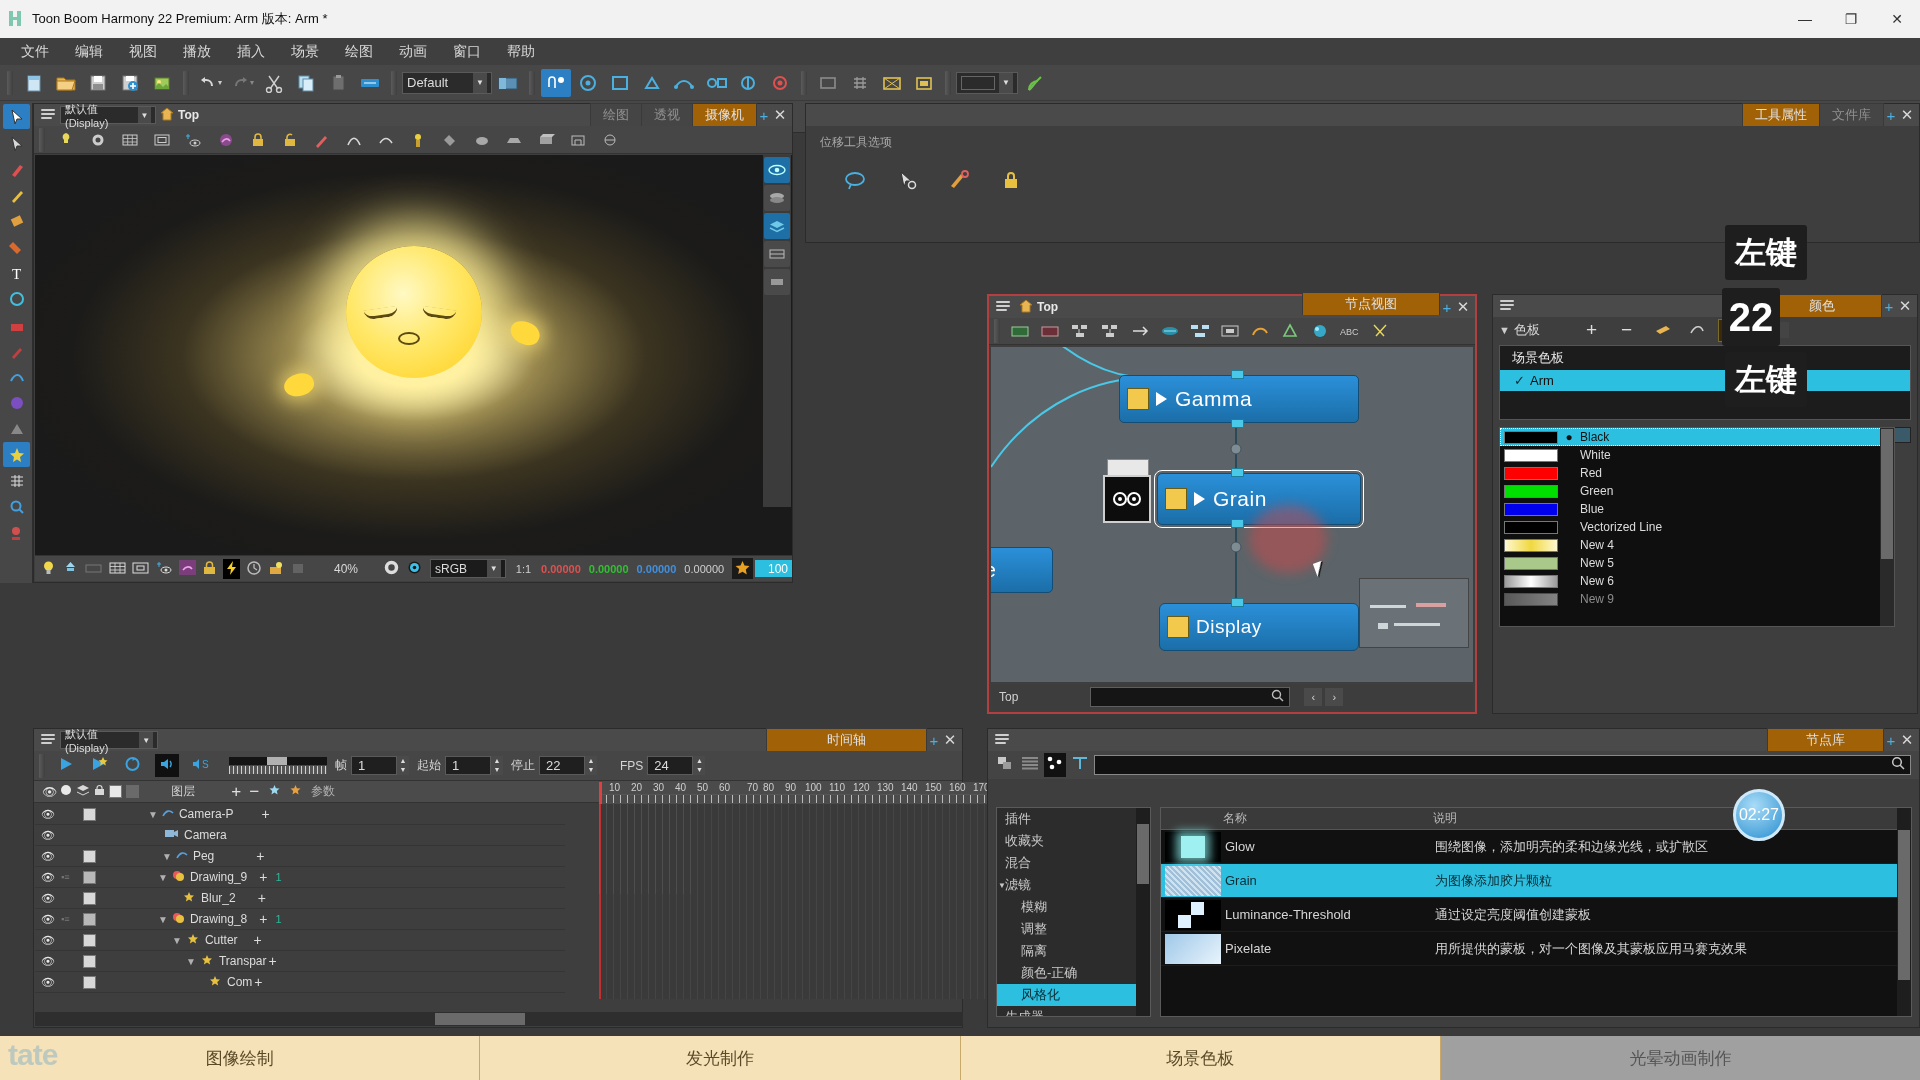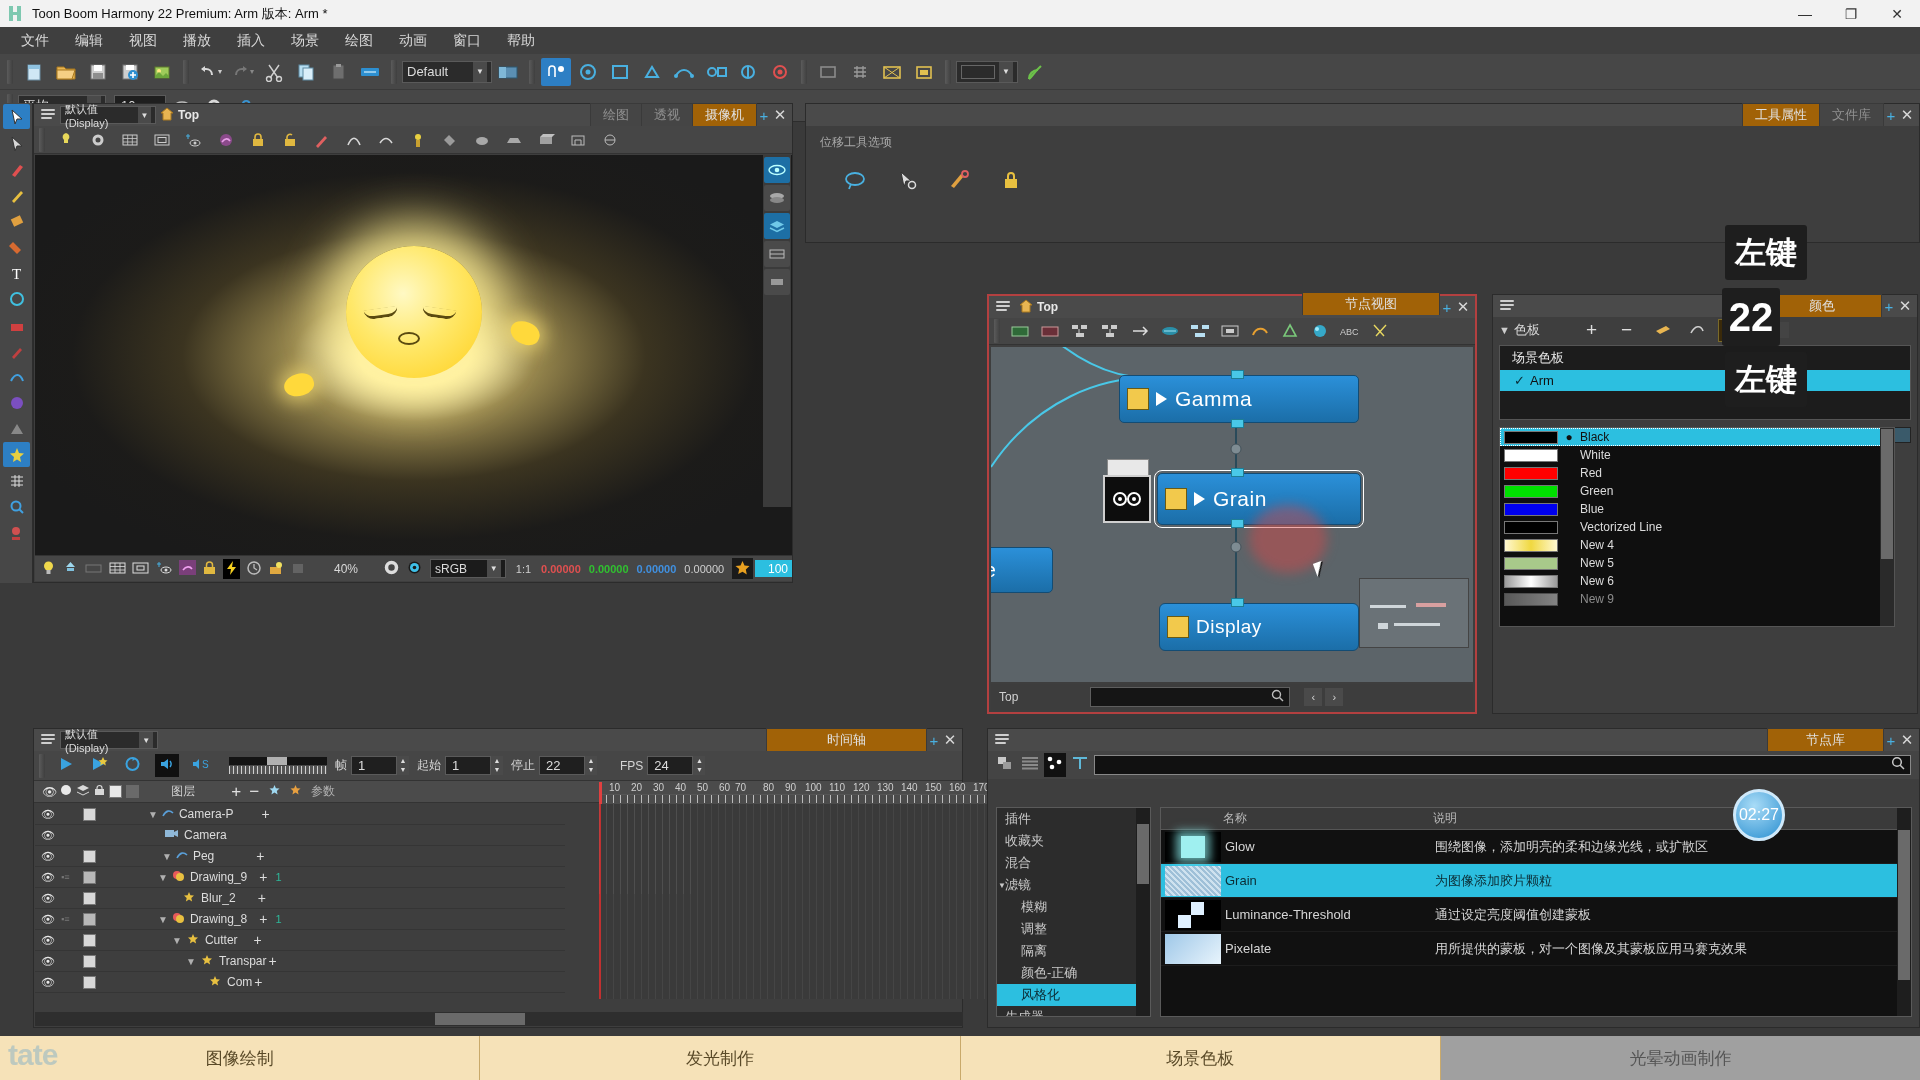--- a/index.html
+++ b/index.html
@@ -1,21 +1,21 @@
 <!DOCTYPE html>
 <html><head>
 <meta charset="utf-8">
 <style>
   * { box-sizing: border-box; margin:0; padding:0; }
   html,body { width:1920px; height:1080px; overflow:hidden; background:#3a3a3a;
     font-family:"Liberation Sans","DejaVu Sans",sans-serif; color:#d4d4d4; }
   .app { position:relative; width:1920px; height:1080px; }
 
   
-  .titlebar { height:27px; background:#f2f2f2; display:flex; align-items:center;
+  .titlebar { height:38px; background:#f2f2f2; display:flex; align-items:center;
      color:#111; font-size:13px; }
   .titlebar .logo { width:22px; height:18px; margin:0 4px 0 6px; position:relative; }
   .titlebar .logo:before, .titlebar .logo:after{content:"";position:absolute;width:4px;height:15px;background:#7ec8b0;top:1px;}
   .titlebar .logo:before{left:3px} .titlebar .logo:after{left:11px}
   .titlebar .logo span{position:absolute;left:3px;top:7px;width:12px;height:3px;background:#7ec8b0;}
   .win-btns { margin-left:auto; display:flex; height:25px; }
   .win-btns div { width:46px; display:flex; align-items:center; justify-content:center;
      font-size:14px; color:#333; }
 
   
@@ -1239,21 +1239,21 @@
     </div>
 
     <div class="tl-ruler">
       <div style="position:relative;height:12px;display:flex;font-size:10px;color:#cfcfcf">
         <span style="position:absolute;left:10px">10</span>
         <span style="position:absolute;left:32px">20</span>
         <span style="position:absolute;left:54px">30</span>
         <span style="position:absolute;left:76px">40</span>
         <span style="position:absolute;left:98px">50</span>
         <span style="position:absolute;left:120px">60</span>
-        <span style="position:absolute;left:136px">70</span>
+        <span style="position:absolute;left:148px">70</span>
         <span style="position:absolute;left:164px">80</span>
         <span style="position:absolute;left:186px">90</span>
         <span style="position:absolute;left:206px">100</span>
         <span style="position:absolute;left:230px">110</span>
         <span style="position:absolute;left:254px">120</span>
         <span style="position:absolute;left:278px">130</span>
         <span style="position:absolute;left:302px">140</span>
         <span style="position:absolute;left:326px">150</span>
         <span style="position:absolute;left:350px">160</span>
         <span style="position:absolute;left:374px">170</span>

